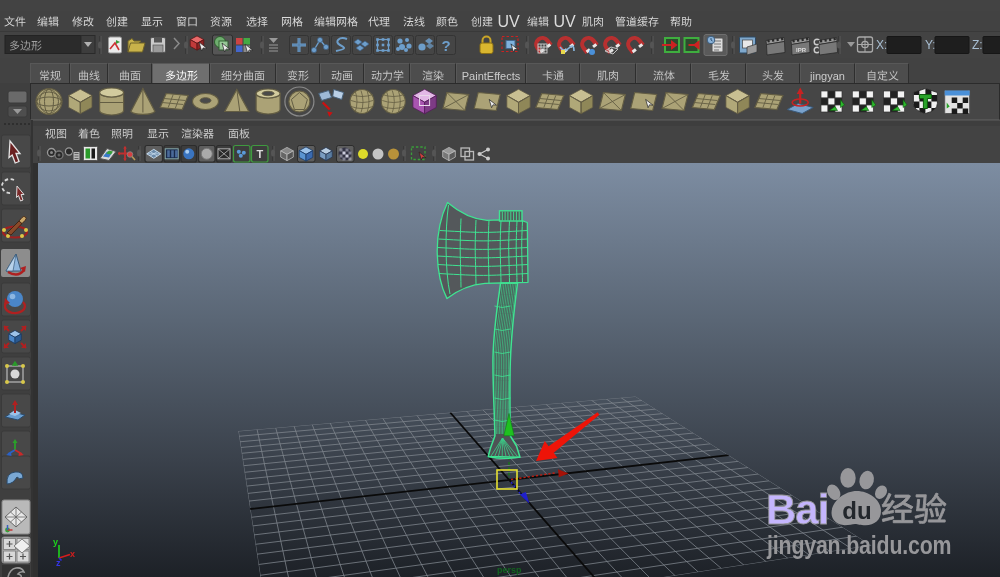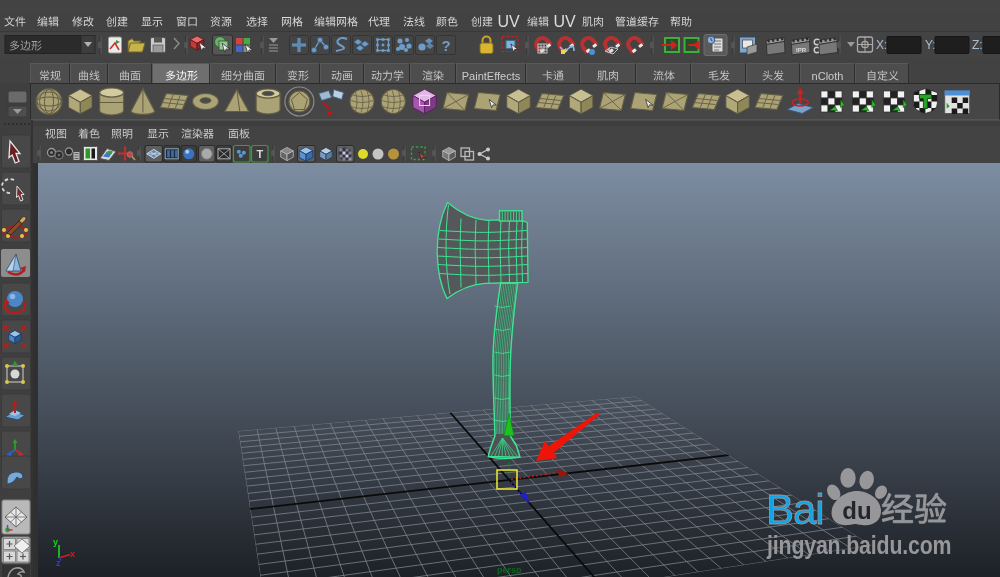--- a/index.html
+++ b/index.html
@@ -531,21 +531,21 @@
         </div>
         <div class="tab" style="left:746px;width:54px">
           <svg width="22" height="11.66" viewBox="0 0 2000 1060" style="fill:#c8c8c8;">
             <g>
               <use href="#c5934" x="0"></use>
               <use href="#c53d1" x="1000"></use>
             </g>
           </svg>
         </div>
         <div class="tab" style="left:800px;width:55px">
-          <span style="color:#ccc;font-size:11px">nCloth</span>
+          <span style="color:#ccc;font-size:11px">jingyan</span>
         </div>
         <div class="tab" style="left:855px;width:54px">
           <svg width="33" height="11.66" viewBox="0 0 3000 1060" style="fill:#c8c8c8;">
             <g>
               <use href="#c81ea" x="0"></use>
               <use href="#c5b9a" x="1000"></use>
               <use href="#c4e49" x="2000"></use>
             </g>
           </svg>
         </div>
@@ -1142,21 +1142,21 @@
       <rect x="3.5" y="551" width="12" height="11" fill="#d9d9d9" stroke="#777" stroke-width="0.8"></rect>
       <path d="M6.5 556.5 h6 M9.5 553.5 v6" stroke="#555" stroke-width="1.2"></path>
       <rect x="17" y="538.5" width="12" height="11" fill="#d9d9d9" stroke="#777" stroke-width="0.8"></rect>
       <path d="M20 544 h6 M23 541 v6" stroke="#555" stroke-width="1.2"></path>
       <rect x="17" y="551" width="12" height="11" fill="#d9d9d9" stroke="#777" stroke-width="0.8"></rect>
       <path d="M20 556.5 h6 M23 553.5 v6" stroke="#555" stroke-width="1.2"></path>
       <polygon points="22,539 30,546 22,553 14,546" fill="#efefef" stroke="#666" stroke-width="0.8"></polygon>
       <rect x="2" y="565" width="28" height="12" fill="#323232"></rect>
       <path d="M8 577 q2 -8 8 -9 q6 -1 8 4 q-4 -1 -6 2 q4 1 3 3" fill="none" stroke="#9a9a9a" stroke-width="1.6"></path>
     </svg>
-    <div style="position:absolute;left:766px;top:486px;font-family:'Liberation Sans',sans-serif;font-weight:normal;font-size:42px;color:#0ea5e9;letter-spacing:-1px;-webkit-text-stroke:0.8px #97979a">Bai</div>
+    <div style="position:absolute;left:766px;top:486px;font-family:'Liberation Sans',sans-serif;font-weight:bold;font-size:42px;color:#c4b5fd;letter-spacing:-1px;-webkit-text-stroke:0.8px #97979a">Bai</div>
     <svg width="62" height="62" viewBox="0 0 62 62" style="position:absolute;left:826px;top:468px">
       <g fill="#97979a" transform="scale(1.1)">
         <ellipse cx="7" cy="22" rx="5.5" ry="7.5" transform="rotate(-30 7 22)"></ellipse>
         <ellipse cx="20" cy="9" rx="7" ry="9"></ellipse>
         <ellipse cx="37" cy="11" rx="6.5" ry="8.5" transform="rotate(14 37 11)"></ellipse>
         <ellipse cx="50" cy="22" rx="5" ry="6.5" transform="rotate(32 50 22)"></ellipse>
         <path d="M28 21 C39 21 50 29 50 39 C50 47 44 52 36 52 C31 52 29 50.8 26.5 50.8 C24 50.8 21 52 17 52 C10.5 52 5 47.5 5 41 C5 31 16 21 28 21 Z"></path>
       </g>
       <text x="31" y="51" font-family="Liberation Sans,sans-serif" font-weight="bold" font-size="24" fill="#23272c" text-anchor="middle">du</text>
     </svg>

